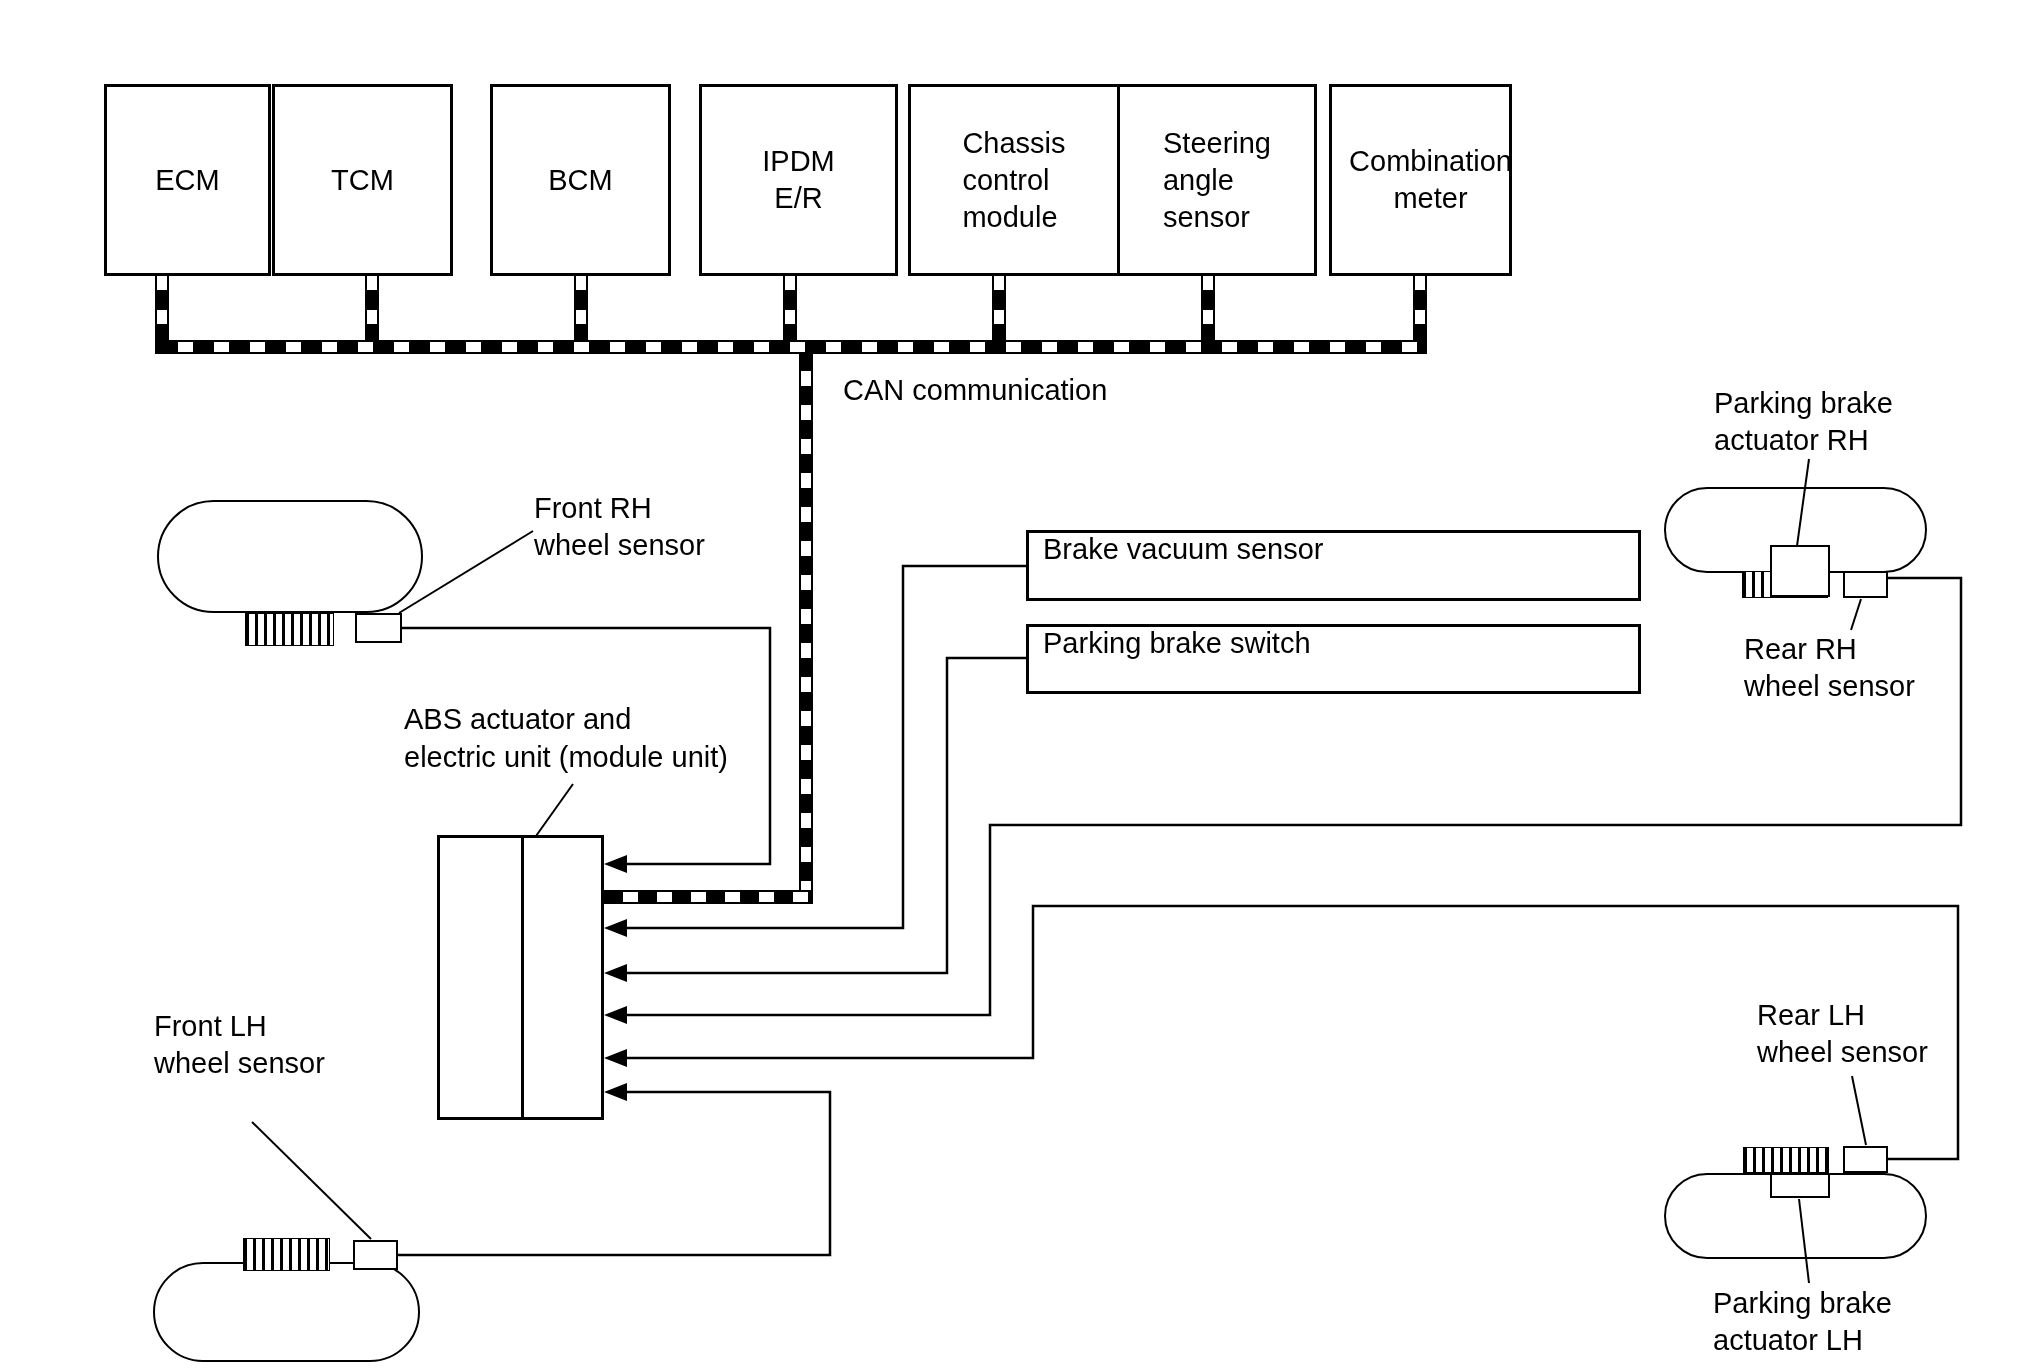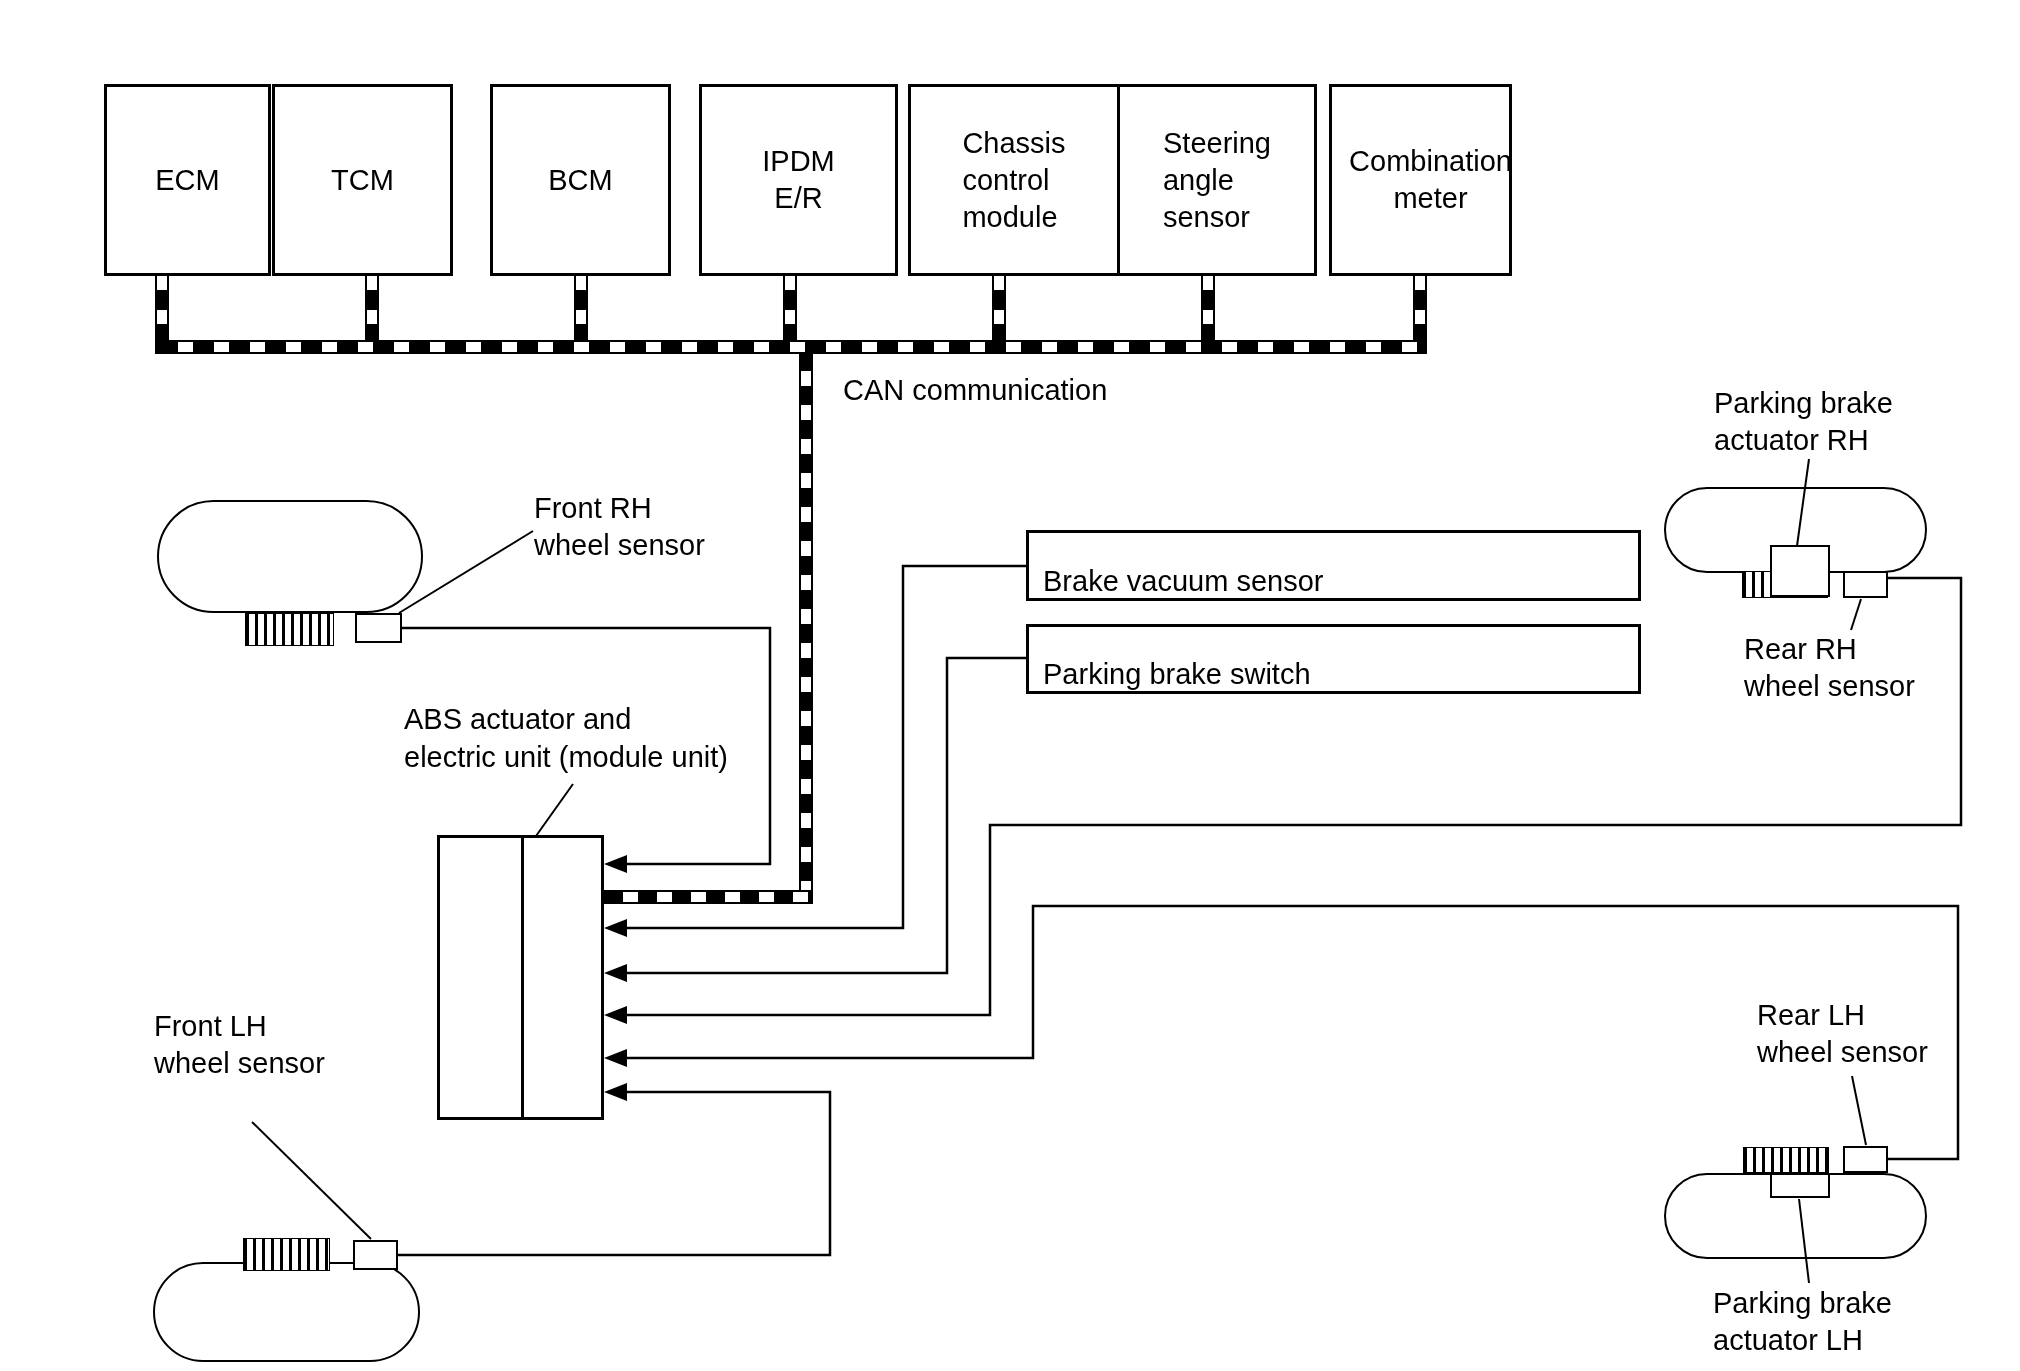--- a/index.html
+++ b/index.html
@@ -27,21 +27,21 @@
        border-top:2px solid #000;border-bottom:2px solid #000;
        background:repeating-linear-gradient(90deg,#000 0 19px,#fff 19px 34px);}
 
   
   .abs-box{position:absolute;left:437px;top:835px;width:167px;height:285px;
        border:3px solid #000;background:#fff;box-sizing:border-box;}
   .abs-div{position:absolute;left:81px;top:0;width:3px;height:100%;background:#000;}
 
   
   .cbox{position:absolute;left:1026px;width:615px;border:3px solid #000;background:#fff;
-       box-sizing:border-box;display:flex;align-items:flex-end;}
+       box-sizing:border-box;display:flex;align-items:flex-start;}
   .cbox .t{font-size:29px;padding-left:14px;}
 
   
   .pill{position:absolute;border:2px solid #000;background:#fff;box-sizing:border-box;}
   .hatch{position:absolute;border:1px solid #000;box-sizing:border-box;background:
        repeating-linear-gradient(90deg,#000 0 3px,#fff 3px 9px);}
   .srect{position:absolute;border:2px solid #000;background:#fff;box-sizing:border-box;}
 
   
   .lbl{position:absolute;font-size:29px;line-height:37px;white-space:pre-line;}

